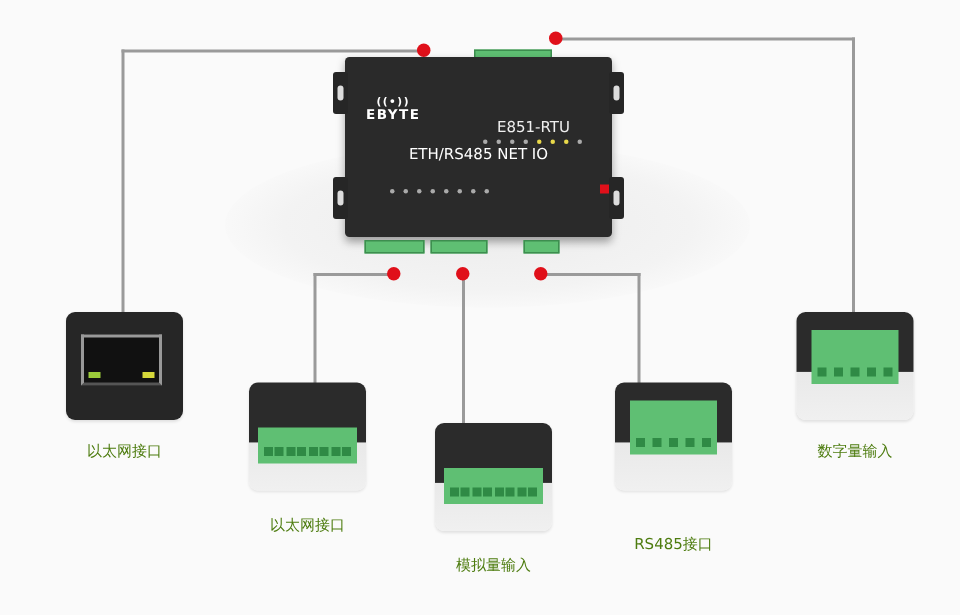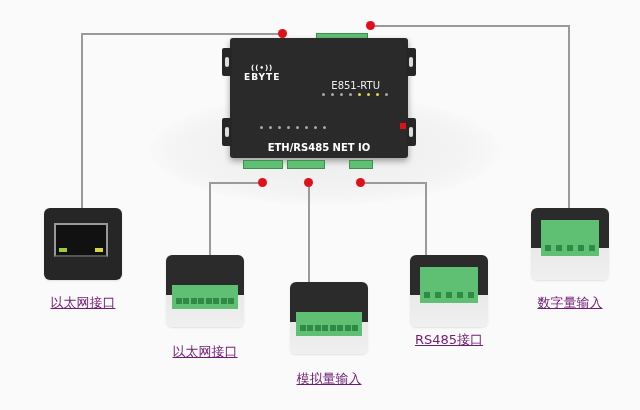--- a/index.html
+++ b/index.html
@@ -9,35 +9,35 @@
     background:radial-gradient(ellipse at center,#ececec 0%,#f3f3f3 55%,rgba(250,250,250,0) 75%);}
   .line{position:absolute;background:#9a9a9a;}
   .dot{position:absolute;width:9px;height:9px;border-radius:50%;background:#e0101a;}
   .device{position:absolute;left:230px;top:38px;width:178px;height:120px;background:#2a2a2a;
     border-radius:3px;box-shadow:0 3px 6px rgba(0,0,0,.35);}
   .device .ear{position:absolute;width:10px;height:28px;background:#262626;border-radius:2px;}
   .device .ear::after{content:"";position:absolute;left:3px;top:9px;width:4px;height:10px;background:#ddd;border-radius:2px;}
   .logo{position:absolute;left:14px;top:26px;color:#fff;font-size:9px;font-weight:bold;letter-spacing:1px;text-align:center;}
   .logo .wave{font-size:7px;display:block;}
   .model{position:absolute;right:28px;top:42px;color:#eee;font-size:10px;}
-  .title{position:absolute;left:0;right:0;top:60px;text-align:center;color:#fff;font-size:10px;font-weight:bold;margin-top:44px;}
+  .title{position:absolute;left:0;right:0;top:60px;text-align:center;color:#fff;font-size:10px;font-weight:normal;}
   .leds{position:absolute;right:20px;top:55px;display:flex;gap:6px;}
   .leds span{width:3px;height:3px;border-radius:50%;background:#aaa;}
   .leds span.y{background:#e8d84a;}
   .leds2{position:absolute;left:30px;top:88px;display:flex;gap:6px;}
   .leds2 span{width:3px;height:3px;border-radius:50%;background:#aaa;}
   .term{position:absolute;background:#5fbf73;border:1px solid #3d8e4f;}
   .reddot-dev{position:absolute;right:2px;top:85px;width:6px;height:6px;background:#e0101a;}
   .card{position:absolute;border-radius:6px;background:linear-gradient(#2b2b2b 0%,#2b2b2b 55%,#e9e9e9 56%,#f0f0f0 100%);
     box-shadow:0 1px 2px rgba(0,0,0,.1);}
   .card.dark{background:#262626;}
   .gblock{position:absolute;background:#5fbf73;}
   .gblock .pins{position:absolute;left:4px;right:4px;bottom:5px;height:6px;display:flex;justify-content:space-between;}
   .gblock .pins span{width:6px;height:6px;background:#2f8a45;}
-  .label{position:absolute;font-size:13px;color:#701a75;text-align:center;white-space:nowrap;text-decoration:underline;}
+  .label{position:absolute;font-size:10px;color:#4d7c0f;text-align:center;white-space:nowrap;}
   .rj{position:absolute;left:10px;top:15px;width:50px;height:30px;background:#111;border:2px solid #999;border-bottom-color:#555;}
   .rj .l1,.rj .l2{position:absolute;bottom:3px;width:8px;height:4px;background:#9ccc3a;}
   .rj .l1{left:3px;} .rj .l2{right:3px;background:#d6d83a;}
 </style>
 </head>
 <body>
 
 <div class="glow"></div>
 
 <div class="line" style="left:81px;top:33px;width:202px;height:2px;"></div>
@@ -141,21 +141,21 @@
   <div class="gblock" style="left:10px;top:12px;width:58px;height:36px;">
     <div class="pins">
         <span></span>
         <span></span>
         <span></span>
         <span></span>
         <span></span>
       </div>
   </div>
 </div>
-<div class="label" style="left:400px;top:331px;width:98px;">RS485接口</div>
+<div class="label" style="left:400px;top:356px;width:98px;">RS485接口</div>
 
 <div class="card" style="left:531px;top:208px;width:78px;height:72px;">
   <div class="gblock" style="left:10px;top:12px;width:58px;height:36px;">
     <div class="pins">
         <span></span>
         <span></span>
         <span></span>
         <span></span>
         <span></span>
       </div>

